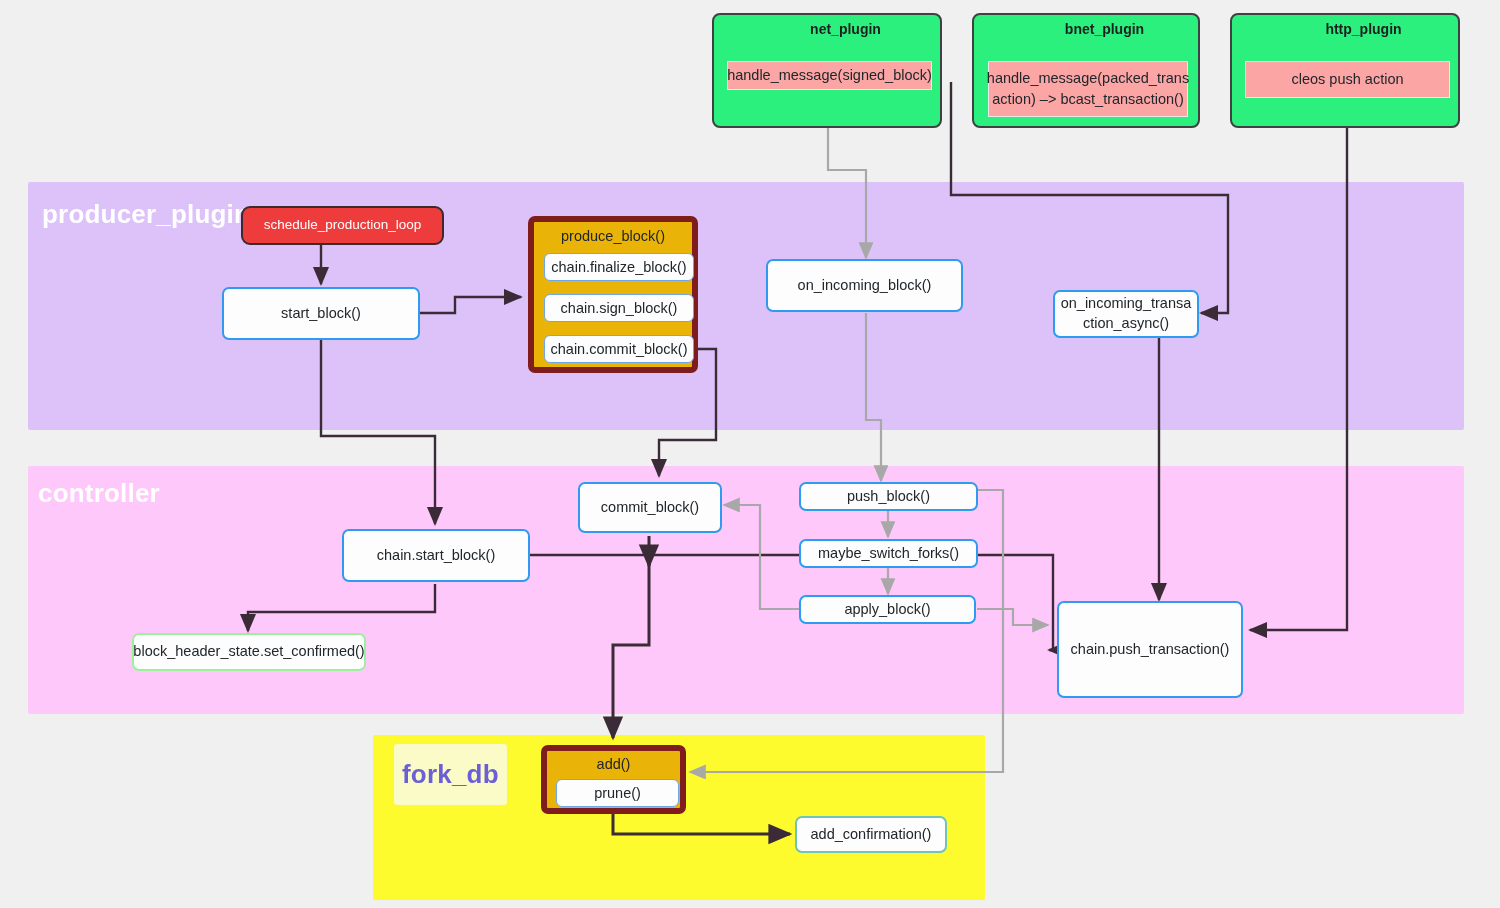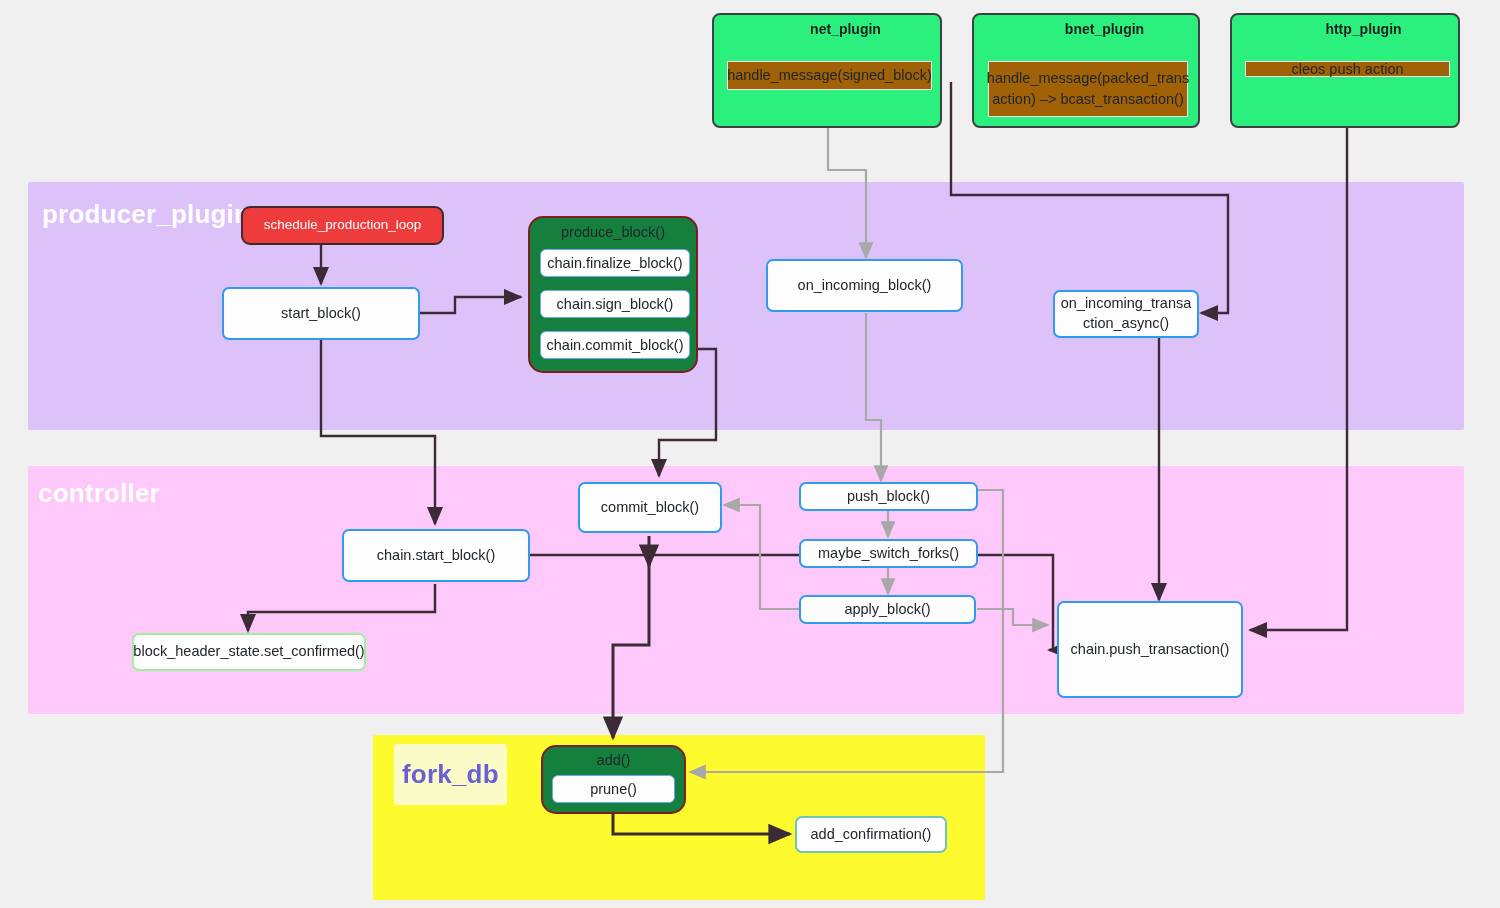--- a/index.html
+++ b/index.html
@@ -32,21 +32,21 @@
   .plugin-title{
     position:absolute;left:0;right:0;top:6px;
     text-align:center;
     font-size:14px;
     font-weight:bold;
     color:#1d2021;
     padding-left:37px;
   }
   .plugin-inner{
     position:absolute;
-    background:#a16207;
+    background:#fca5a5;
     border:1px solid #e8e8e8;
     box-sizing:border-box;
     display:flex;align-items:center;justify-content:center;
     text-align:center;
     font-size:14.5px;
     color:#20262b;
     line-height:1.45;
     padding:3px 6px;
   }
 
@@ -62,23 +62,23 @@
     color:#20262b;
     line-height:1.35;
     padding:2px 8px;
   }
   .node.red{background:#ee3b3b;border-color:#3d2b2b;color:#ffffff;font-size:13.5px;}
   .node.green-border{border:2px solid #9cf09c;}
   .node.teal-border{border:2px solid #6fc3bb;}
 
   .group-box{
     position:absolute;
-    background:#15803d;
-    border:2px solid #7f1d1d;
-    border-radius:15px;
+    background:#eab308;
+    border:6px solid #7f1d1d;
+    border-radius:7px;
     box-sizing:border-box;
   }
   .group-title{
     position:absolute;left:0;right:0;
     text-align:center;
     font-size:14.5px;
     color:#20262b;
   }
   .sub-node{
     position:absolute;
@@ -165,21 +165,21 @@
   </div>
 
   <div class="plugin" style="left:972px;top:13px;width:228px;height:115px;">
     <div class="plugin-title">bnet_plugin</div>
     <div class="plugin-inner" style="left:14px;top:46px;width:200px;height:56px;white-space:pre-line;">handle_message(packed_trans
 action) –&gt; bcast_transaction()</div>
   </div>
 
   <div class="plugin" style="left:1230px;top:13px;width:230px;height:115px;">
     <div class="plugin-title">http_plugin</div>
-    <div class="plugin-inner" style="left:13px;top:46px;width:205px;height:16px;">cleos push action</div>
+    <div class="plugin-inner" style="left:13px;top:46px;width:205px;height:37px;">cleos push action</div>
   </div>
 
   <div class="node red" style="left:241px;top:206px;width:203px;height:39px;border-radius:9px;">schedule_production_loop</div>
 
   <div class="node" style="left:222px;top:287px;width:198px;height:53px;">start_block()</div>
 
   <div class="group-box" style="left:528px;top:216px;width:170px;height:157px;">
     <div class="group-title" style="top:6px;">produce_block()</div>
     <div class="sub-node" style="left:10px;top:31px;width:150px;height:28px;">chain.finalize_block()</div>
     <div class="sub-node" style="left:10px;top:72px;width:150px;height:28px;">chain.sign_block()</div>

